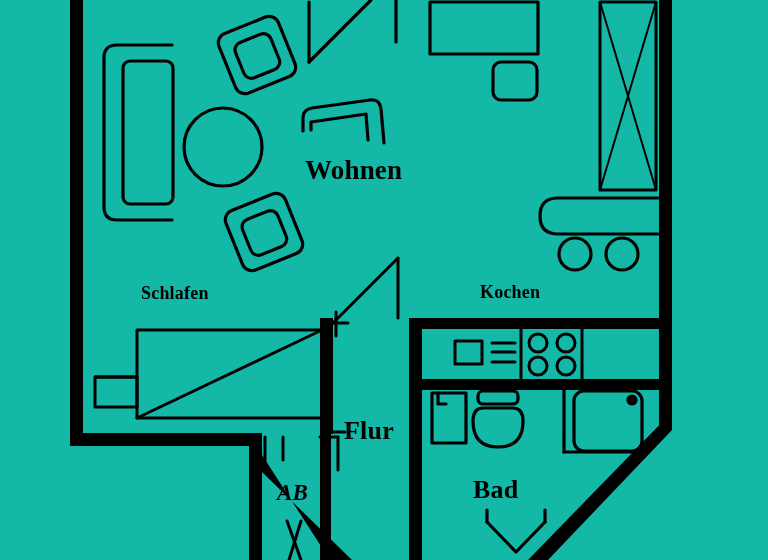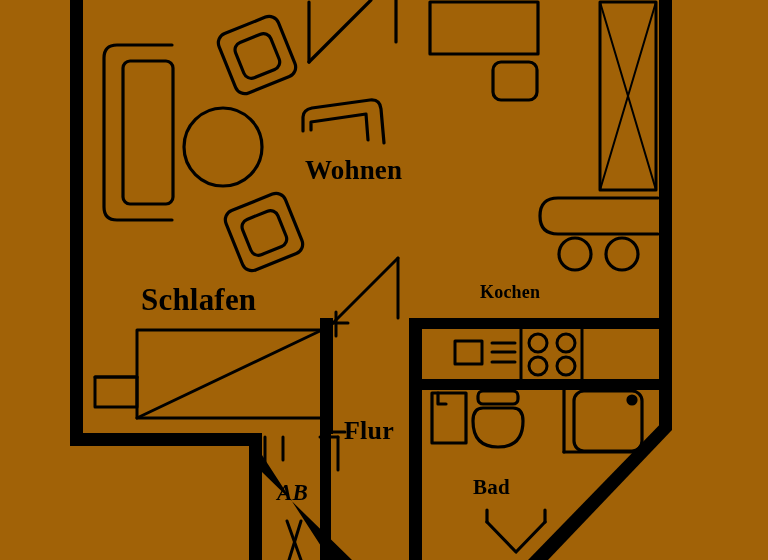--- a/index.html
+++ b/index.html
@@ -10,44 +10,44 @@
   body {
     width: 768px;
     height: 560px;
     overflow: hidden;
     font-family: "Liberation Serif", serif;
   }
   #floorplan-root {
     position: relative;
     width: 768px;
     height: 560px;
-    background: #a16207;
+    background: #14b8a6;
   }
   #plan-svg {
     position: absolute;
     left: 0;
     top: 0;
     width: 768px;
     height: 560px;
     display: block;
   }
   .room-label {
     position: absolute;
     font-family: "Liberation Serif", serif;
     font-weight: bold;
     color: #000000;
     white-space: nowrap;
     line-height: 1;
     letter-spacing: 0.2px;
   }
   .label-wohnen  { left: 305px; top: 157px; font-size: 27px; }
-  .label-schlafen{ left: 141px; top: 284px; font-size: 31px; }
+  .label-schlafen{ left: 141px; top: 284px; font-size: 18px; }
   .label-kochen  { left: 480px; top: 283px; font-size: 18px; }
   .label-flur    { left: 344px; top: 418px; font-size: 26px; text-align: center; }
-  .label-bad     { left: 473px; top: 477px; font-size: 21px; }
+  .label-bad     { left: 473px; top: 477px; font-size: 26px; }
   .label-ab      { left: 277px; top: 481px; font-size: 23px; font-style: italic; }
 </style>
 </head>
 <body>
 
 <div id="floorplan-root">
 
   <svg id="plan-svg" viewBox="0 0 768 560">
 
     <g fill="#000000">

